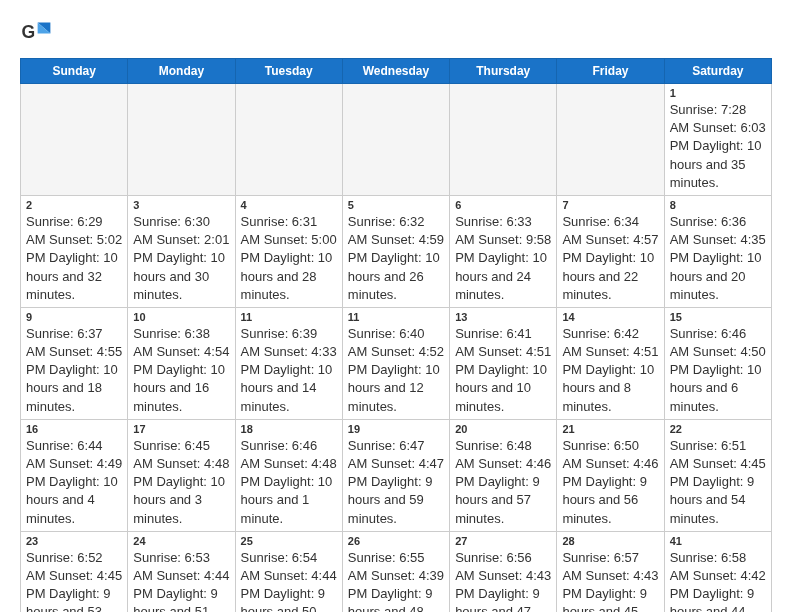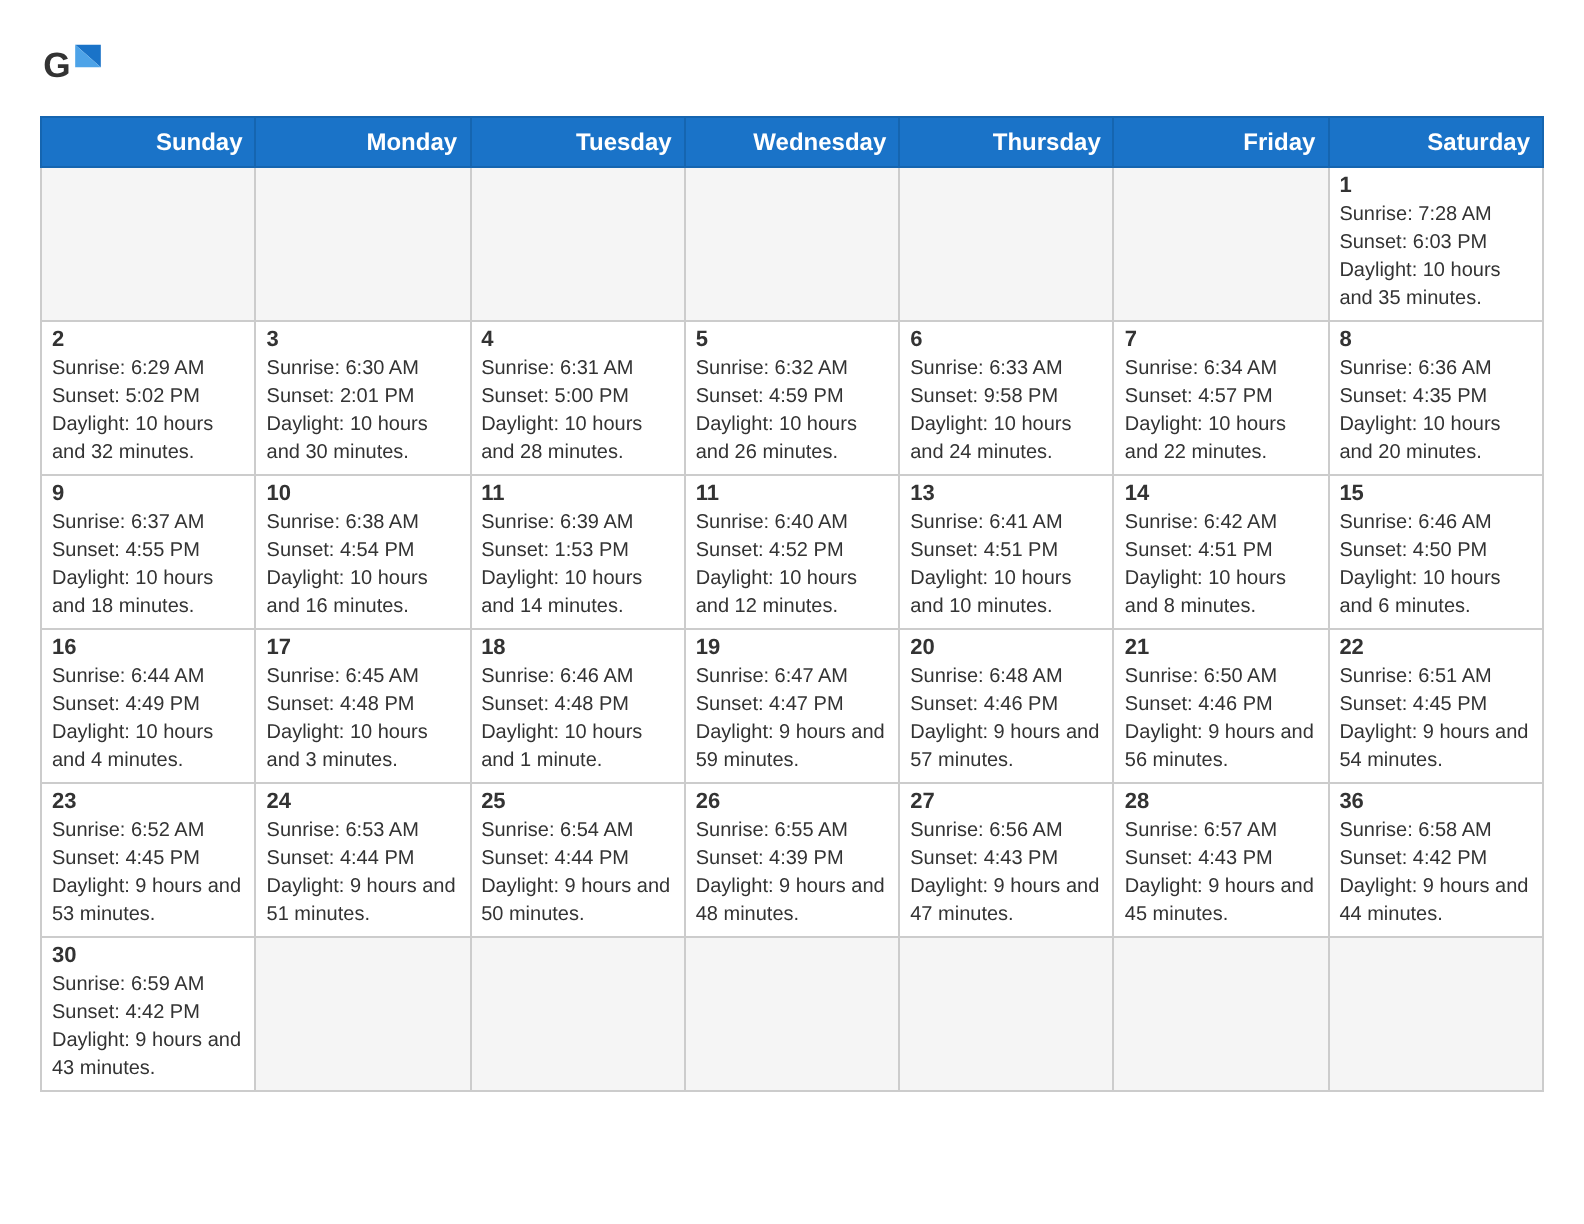--- a/index.html
+++ b/index.html
@@ -58,21 +58,21 @@
       width: 100%;
       border-collapse: collapse;
       border: 1px solid #ccc;
     }
     .calendar th {
       background: #1a73c8;
       color: #fff;
       font-size: 12px;
       font-weight: bold;
       padding: 5px 6px;
-      text-align: right;
+      text-align: center;
       border: 1px solid #1565b0;
     }
     .calendar td {
       border: 1px solid #ccc;
       vertical-align: top;
       padding: 3px 5px;
       font-size: 9.5px;
       color: #333;
       width: calc(100% / 7);
       height: 72px;
@@ -81,21 +81,21 @@
       background: #f5f5f5;
     }
     .day-num {
       font-size: 11px;
       font-weight: bold;
       color: #333;
       display: block;
       margin-bottom: 2px;
     }
     .day-info {
-      font-size: 10px;
+      font-size: 13px;
       color: #333;
       line-height: 1.4;
     }
     .row-last td {
       height: 58px;
     }
   </style>
 </head>
 <body>
 
@@ -207,21 +207,21 @@
           <td>
             <span class="day-num">10</span>
             <div class="day-info">Sunrise: 6:38 AM
 Sunset: 4:54 PM
 Daylight: 10 hours
 and 16 minutes.</div>
           </td>
           <td>
             <span class="day-num">11</span>
             <div class="day-info">Sunrise: 6:39 AM
-Sunset: 1:53 PM
+Sunset: 4:33 PM
 Daylight: 10 hours
 and 14 minutes.</div>
           </td>
           <td>
             <span class="day-num">11</span>
             <div class="day-info">Sunrise: 6:40 AM
 Sunset: 4:52 PM
 Daylight: 10 hours
 and 12 minutes.</div>
           </td>
@@ -335,21 +335,21 @@
 and 47 minutes.</div>
           </td>
           <td>
             <span class="day-num">28</span>
             <div class="day-info">Sunrise: 6:57 AM
 Sunset: 4:43 PM
 Daylight: 9 hours
 and 45 minutes.</div>
           </td>
           <td>
-            <span class="day-num">36</span>
+            <span class="day-num">41</span>
             <div class="day-info">Sunrise: 6:58 AM
 Sunset: 4:42 PM
 Daylight: 9 hours
 and 44 minutes.</div>
           </td>
         </tr>
         <tr class="row-last">
           <td>
             <span class="day-num">30</span>
             <div class="day-info">Sunrise: 6:59 AM

